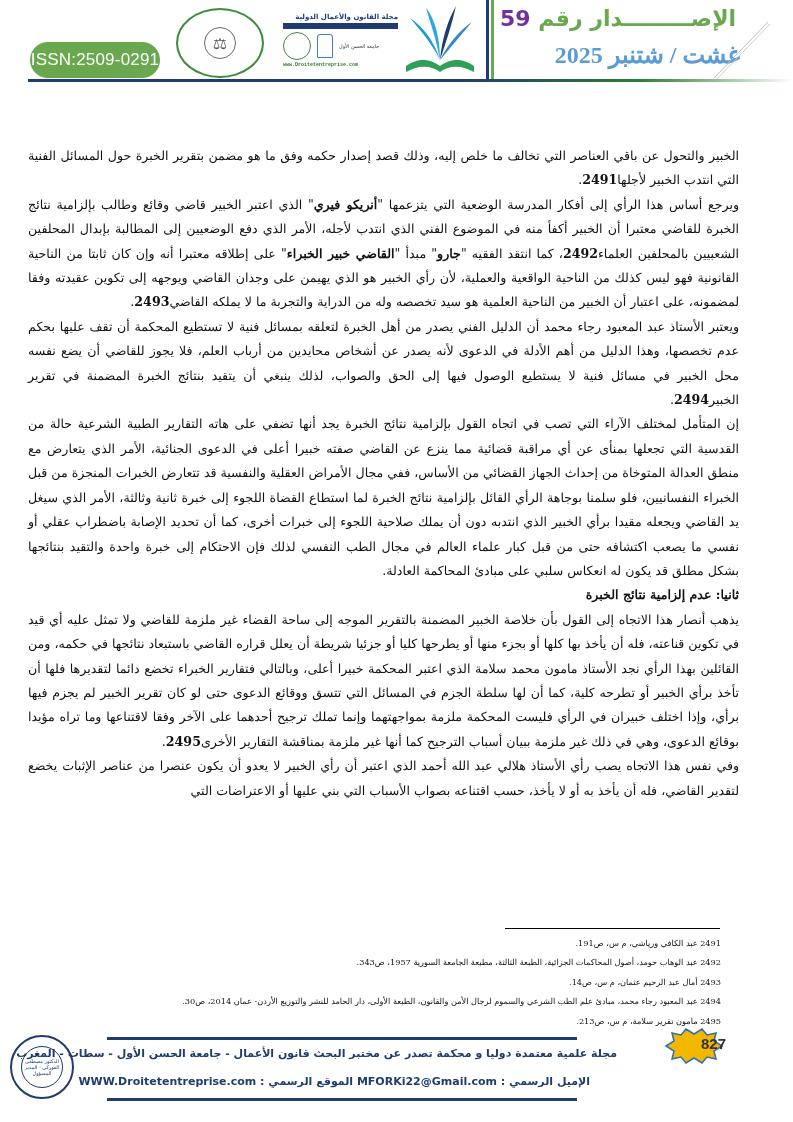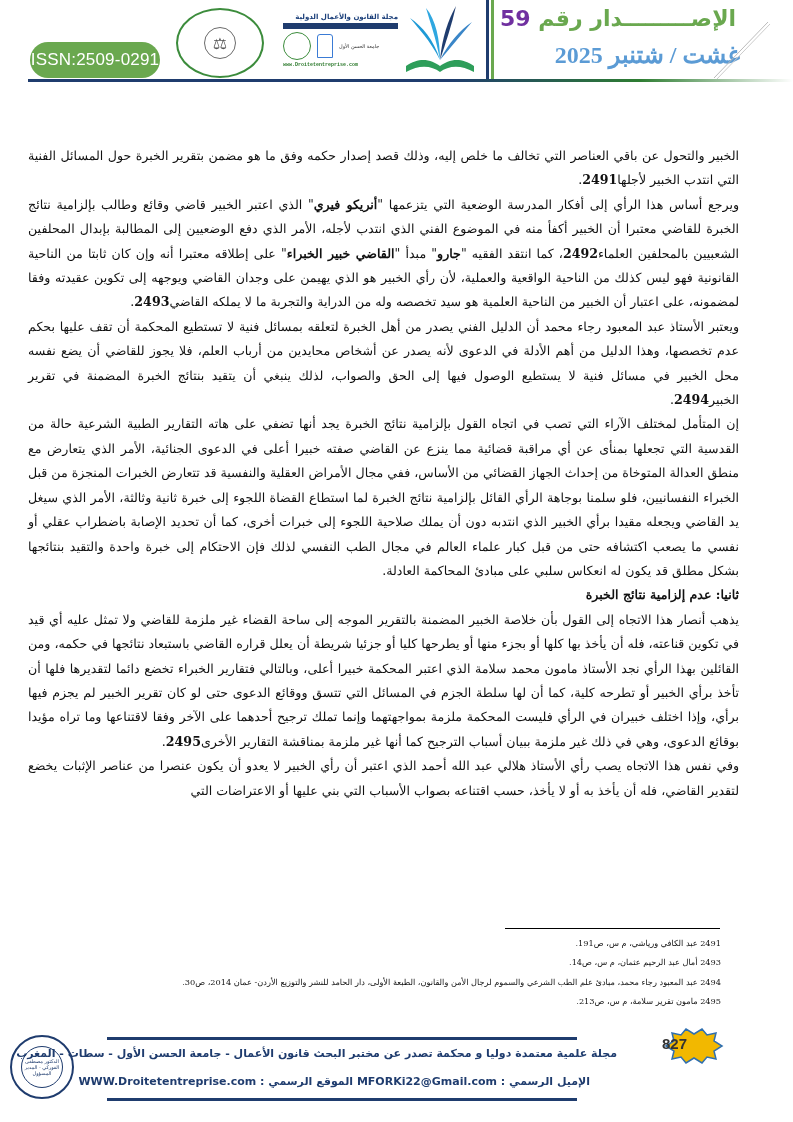--- a/index.html
+++ b/index.html
@@ -32,21 +32,21 @@
     .content .heading { font-weight: bold; }
     .fnref { font-weight: bold; }
 
     .fn-rule { position: absolute; left: 505px; top: 928px; width: 215px; height: 1px; background: #000; }
     .footnotes { position: absolute; left: 41px; top: 934px; width: 680px; direction: rtl; text-align: right; font-family: "DejaVu Serif", serif; font-size: 8.2px; line-height: 19.4px; color: #111; }
     .footnotes div { white-space: nowrap; }
     .f-rule { position: absolute; left: 107px; width: 470px; height: 3px; background: #1f3c6e; }
     .f-line1 { position: absolute; left: 107px; top: 1047px; width: 510px; direction: rtl; text-align: right; font-family: "DejaVu Sans", sans-serif; font-weight: bold; font-size: 11px; color: #1f3c6e; white-space: nowrap; }
     .f-line2 { position: absolute; left: 130px; top: 1075px; width: 460px; direction: rtl; text-align: right; font-family: "DejaVu Sans", sans-serif; font-weight: bold; font-size: 11px; color: #1f3c6e; white-space: nowrap; }
     .page-badge { position: absolute; left: 662px; top: 1028px; width: 64px; height: 36px; }
-    .page-num { position: absolute; left: 662px; top: 1035px; width: 64px; text-align: left; font-family: "Liberation Sans", sans-serif; font-weight: bold; font-size: 15px; color: #333; }
+    .page-num { position: absolute; left: 662px; top: 1035px; width: 64px; text-align: right; font-family: "Liberation Sans", sans-serif; font-weight: bold; font-size: 15px; color: #333; }
     .f-seal { position: absolute; left: 10px; top: 1035px; width: 60px; height: 60px; border-radius: 50%; border: 2px solid #1f3c6e; display: flex; align-items: center; justify-content: center; }
     .f-seal-inner { width: 40px; height: 40px; border-radius: 50%; border: 1px solid #1f3c6e; font-size: 5px; color: #1f3c6e; display:flex; align-items:center; justify-content:center; text-align:center; direction: rtl; }
   </style>
 </head>
 <body>
 
 <div class="header">
   <div class="issn">ISSN:2509-0291</div>
 
   <div class="seal seal-main">
@@ -102,20 +102,21 @@
   <p class="heading">ثانيا: عدم إلزامية نتائج الخبرة</p>
   <p>
     <span>يذهب أنصار هذا الاتجاه إلى القول بأن خلاصة الخبير المضمنة بالتقرير الموجه إلى ساحة القضاء غير ملزمة للقاضي ولا تمثل عليه أي قيد في تكوين قناعته، فله أن يأخذ بها كلها أو بجزء منها أو يطرحها كليا أو جزئيا شريطة أن يعلل قراره القاضي باستبعاد نتائجها في حكمه، ومن القائلين بهذا الرأي نجد الأستاذ مامون محمد سلامة الذي اعتبر المحكمة خبيرا أعلى، وبالتالي فتقارير الخبراء تخضع دائما لتقديرها فلها أن تأخذ برأي الخبير أو تطرحه كلية، كما أن لها سلطة الجزم في المسائل التي تتسق ووقائع الدعوى حتى لو كان تقرير الخبير لم يجزم فيها برأي، وإذا اختلف خبيران في الرأي فليست المحكمة ملزمة بمواجهتهما وإنما تملك ترجيح أحدهما على الآخر وفقا لاقتناعها وما تراه مؤيدا بوقائع الدعوى، وهي في ذلك غير ملزمة ببيان أسباب الترجيح كما أنها غير ملزمة بمناقشة التقارير الأخرى</span><span class="fnref">2495</span>.
   </p>
   <p>وفي نفس هذا الاتجاه يصب رأي الأستاذ هلالي عبد الله أحمد الذي اعتبر أن رأي الخبير لا يعدو أن يكون عنصرا من عناصر الإثبات يخضع لتقدير القاضي، فله أن يأخذ به أو لا يأخذ، حسب اقتناعه بصواب الأسباب التي بني عليها أو الاعتراضات التي</p>
 </div>
 
 <div class="fn-rule"></div>
 <div class="footnotes">
   <div><span>2491</span> <span>عبد الكافي ورياشي، م س، ص191.</span></div>
+  <div><span>2492</span> <span>عبد الوهاب حومد، أصول المحاكمات الجزائية، الطبعة الثالثة، مطبعة الجامعة السورية 1957، ص343.</span></div>
   <div><span>2493</span> <span>أمال عبد الرحيم عثمان، م س، ص14.</span></div>
   <div><span>2494</span> <span>عبد المعبود رجاء محمد، مبادئ علم الطب الشرعي والسموم لرجال الأمن والقانون، الطبعة الأولى، دار الحامد للنشر والتوزيع الأردن- عمان 2014، ص30.</span></div>
   <div><span>2495</span> <span>مامون تقرير سلامة، م س، ص213.</span></div>
 </div>
 
 <div class="f-seal">
   <div class="f-seal-inner">الدكتور مصطفى الفوركي - المدير المسؤول</div>
 </div>
 <div class="f-rule" style="top:1037px;"></div>
 <div class="f-line1">مجلة علمية معتمدة  دوليا و محكمة تصدر عن مختبر البحث قانون الأعمال - جامعة الحسن الأول - سطات - المغرب</div>

